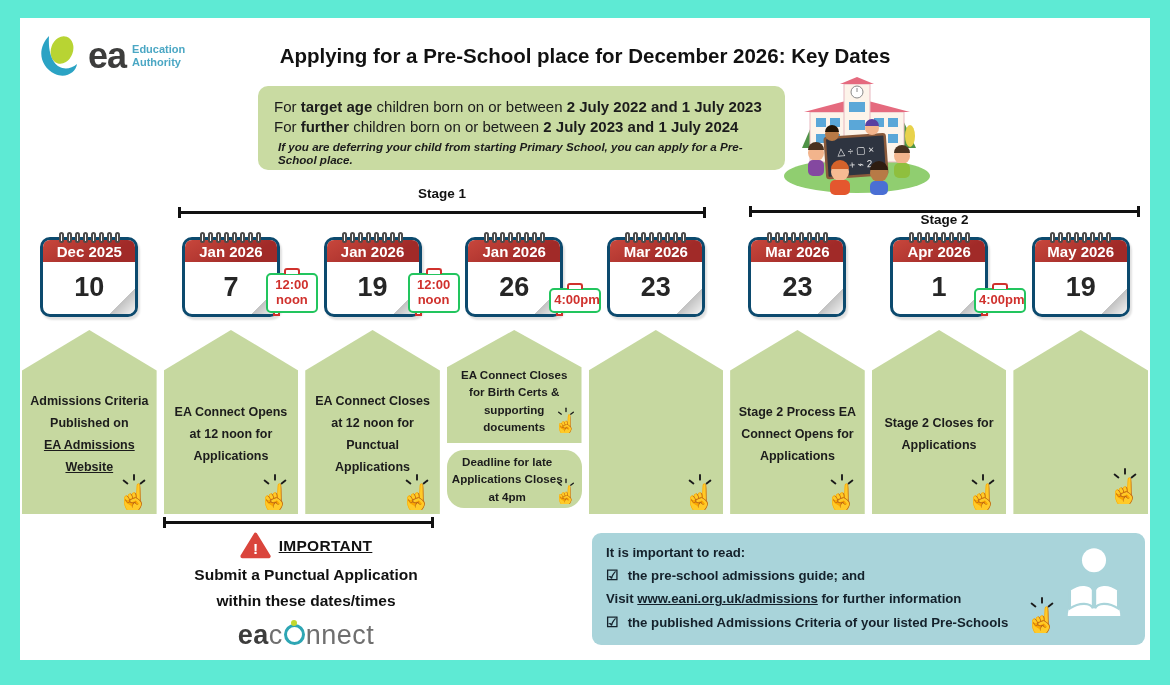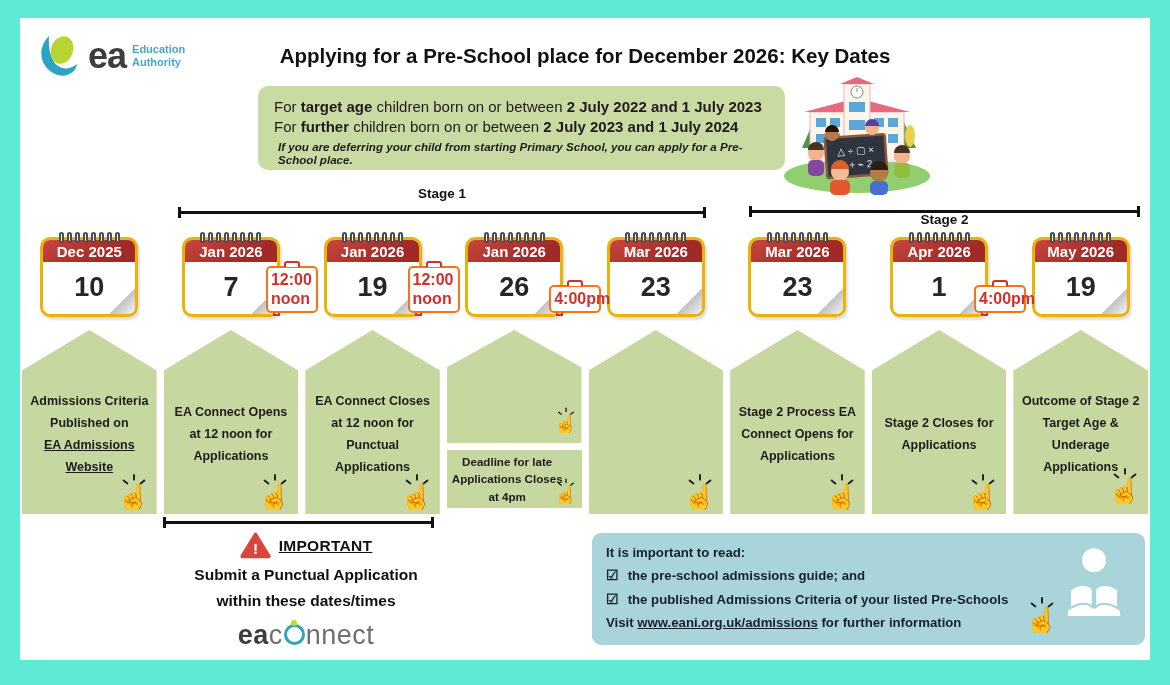--- a/index.html
+++ b/index.html
@@ -28,47 +28,47 @@
 
   
   .cols{position:absolute;left:2px;top:214px;width:1126px;height:282px;display:grid;
         grid-template-columns:repeat(8,1fr);gap:7px;}
   .col{position:relative;display:flex;flex-direction:column;align-items:center;}
 
   
   .cal{position:relative;width:98px;margin-bottom:13px;flex:none;}
   .rings{display:flex;justify-content:center;gap:3px;position:relative;z-index:3;height:11px;margin-bottom:-6px;}
   .rings i{display:block;width:5px;height:11px;border:2px solid #4b4b4b;border-radius:3px;background:#fdfdfd;box-sizing:border-box;}
-  .cal-body{position:relative;border:3px solid #eab308;border-radius:10px;background:#fff;overflow:hidden;
+  .cal-body{position:relative;border:3px solid #0c4a6e;border-radius:10px;background:#fff;overflow:hidden;
             box-shadow:2px 3px 2px rgba(0,0,0,0.12);}
   .cal-head{background:linear-gradient(150deg,#c8473c 0%,#a12a28 70%);color:#fff;font-weight:bold;
             font-size:15px;text-align:center;padding:3px 0 2px;}
   .cal-day{font-size:27px;font-weight:bold;color:#262626;text-align:center;height:52px;line-height:50px;}
   .curl{position:absolute;right:0;bottom:0;width:26px;height:26px;
         background:linear-gradient(315deg,#f4f4f4 0%,#c2c2c2 48%,rgba(0,0,0,0) 50%);}
-  .badge{position:absolute;right:-38px;bottom:4px;z-index:4;background:#fff;border:2px solid #f97316;
-         border-radius:5px;color:#d0312d;font-weight:bold;font-size:16px;line-height:1.15;
-         text-align:left;padding:3px 3px;width:42px;box-sizing:content-box;}
+  .badge{position:absolute;right:-38px;bottom:4px;z-index:4;background:#fff;border:2px solid #22c55e;
+         border-radius:5px;color:#d0312d;font-weight:bold;font-size:13px;line-height:1.15;
+         text-align:center;padding:3px 3px;width:42px;box-sizing:content-box;}
   .badge::before{content:"";position:absolute;top:-7px;left:50%;margin-left:-8px;width:16px;height:6px;
          border:2px solid #d0312d;border-bottom:none;border-radius:3px 3px 0 0;background:#fff;box-sizing:border-box;}
   .badge::after{content:"";position:absolute;bottom:-5px;left:5px;width:7px;height:3px;background:#fff;
          border:2px solid #d0312d;border-top:none;box-sizing:border-box;box-shadow:26px 0 0 -2px #d0312d;}
 
   
   .house{position:relative;width:100%;flex:1;background:#c6d8a0;
          clip-path:polygon(0 22%,50% 0,100% 22%,100% 100%,0 100%);
          display:flex;flex-direction:column;justify-content:center;align-items:center;
          text-align:center;font-weight:bold;font-size:12.5px;line-height:1.75;color:#1c1c1c;
          padding:40px 8px 14px;box-sizing:border-box;}
   .house .link{text-decoration:underline;}
   .house-sm{flex:none;height:113px;clip-path:polygon(0 33%,50% 0,100% 33%,100% 100%,0 100%);
          padding:36px 5px 8px;font-size:11.6px;line-height:1.5;justify-content:flex-start;}
   .extra{position:relative;width:100%;height:58px;margin-top:7px;background:#c6d8a0;
          display:flex;align-items:center;justify-content:center;text-align:center;
-         font-weight:bold;font-size:11.6px;line-height:1.5;color:#1c1c1c;padding:2px 4px;box-sizing:border-box;}
+         font-weight:bold;font-size:11.6px;line-height:1.5;color:#1c1c1c;padding:2px 4px;box-sizing:border-box;border-radius:17px;}
 
   
   .click{position:absolute;width:34px;height:38px;}
   .click svg{width:100%;height:100%;}
   .click.br{right:6px;bottom:4px;}
   .click.sm{width:24px;height:27px;}
 
   
   .bracket2{position:absolute;left:143px;top:503px;width:271px;}
   .important{position:absolute;left:118px;top:514px;width:336px;text-align:center;color:#111;}
@@ -283,20 +283,21 @@
               <i></i>
             </div>
         <div class="cal-body">
               <div class="cal-head">Jan 2026</div>
           <div class="cal-day">26</div>
               <div class="curl"></div>
             </div>
         <div class="badge">4:00pm</div>
       </div>
       <div class="house house-sm">
+        <span>EA Connect Closes for Birth Certs &amp; supporting documents</span>
         <span class="click sm" style="right:4px;bottom:10px;"><svg viewBox="0 0 36 40">
                 <g stroke="#1a1a1a" stroke-width="2" stroke-linecap="round">
                   <line x1="7" y1="9" x2="11" y2="12"></line>
                   <line x1="18" y1="3" x2="18" y2="8"></line>
                   <line x1="29" y1="9" x2="25" y2="12"></line>
                 </g>
                 <text x="18" y="37" font-size="28" text-anchor="middle" fill="#1a1a1a">☝</text>
               </svg></span>
       </div>
       <div class="extra">
@@ -417,21 +418,20 @@
               <i></i>
               <i></i>
             </div>
         <div class="cal-body">
               <div class="cal-head">May 2026</div>
           <div class="cal-day">19</div>
               <div class="curl"></div>
             </div>
       </div>
       <div class="house">
-        <span>Outcome of Stage 2 Target Age &amp; Underage Applications</span>
         <span class="click br" style="bottom:10px;"><svg viewBox="0 0 36 40">
                 <g stroke="#1a1a1a" stroke-width="2" stroke-linecap="round">
                   <line x1="7" y1="9" x2="11" y2="12"></line>
                   <line x1="18" y1="3" x2="18" y2="8"></line>
                   <line x1="29" y1="9" x2="25" y2="12"></line>
                 </g>
                 <text x="18" y="37" font-size="28" text-anchor="middle" fill="#1a1a1a">☝</text>
               </svg></span>
       </div>
     </div>
@@ -454,25 +454,25 @@
     </div>
   </div>
 
   <div class="readbox">
     <div class="t-row">It is important to read:</div>
     <div class="t-row">
       <span class="chk">☑</span>
       <span>the pre-school admissions guide; and</span>
     </div>
     <div class="t-row">
+      <span>Visit </span><span class="link">www.eani.org.uk/admissions</span><span> for further information</span>
+    </div>
+    <div class="t-row">
       <span class="chk">☑</span>
       <span>the published Admissions Criteria of your listed Pre-Schools</span>
-    </div>
-    <div class="t-row">
-      <span>Visit </span><span class="link">www.eani.org.uk/admissions</span><span> for further information</span>
     </div>
     <span class="click rb-click"><svg viewBox="0 0 36 40">
             <g stroke="#1a1a1a" stroke-width="2" stroke-linecap="round">
               <line x1="7" y1="9" x2="11" y2="12"></line>
               <line x1="18" y1="3" x2="18" y2="8"></line>
               <line x1="29" y1="9" x2="25" y2="12"></line>
             </g>
             <text x="18" y="37" font-size="28" text-anchor="middle" fill="#1a1a1a">☝</text>
           </svg></span>
     <svg class="reader" viewBox="0 0 64 64">

